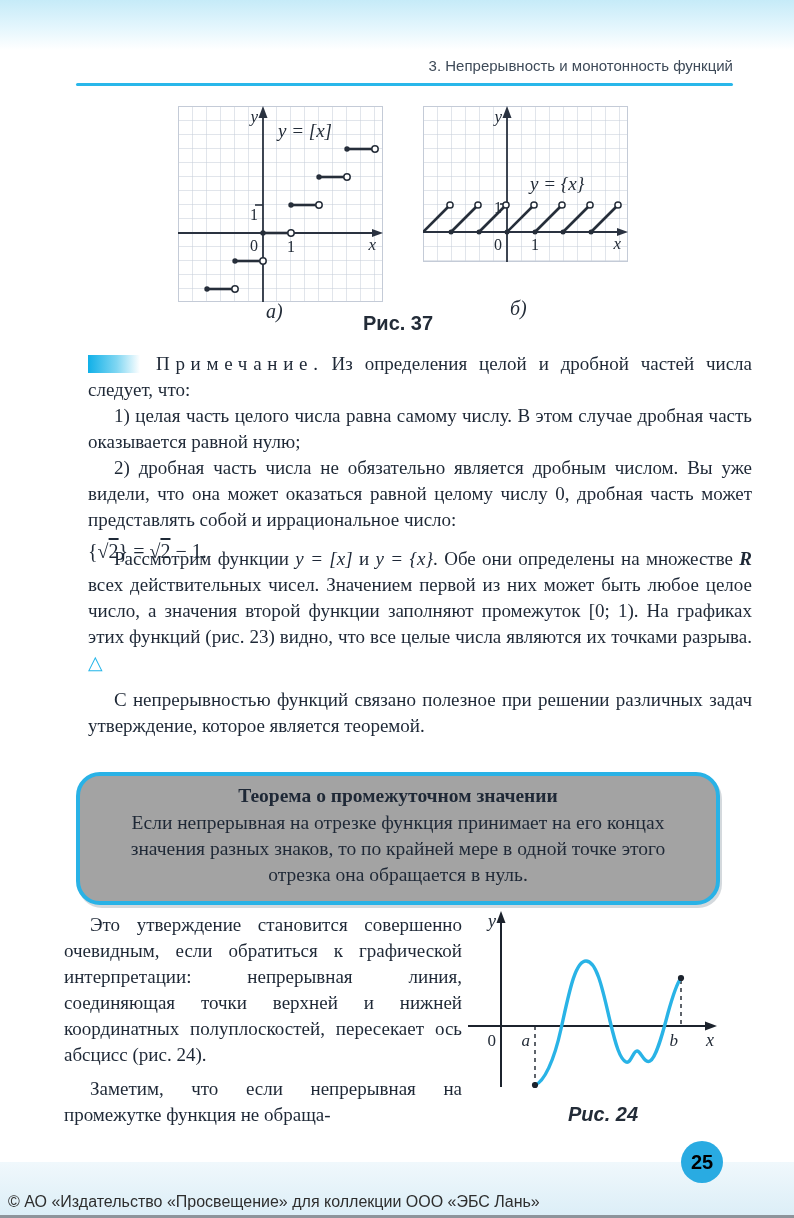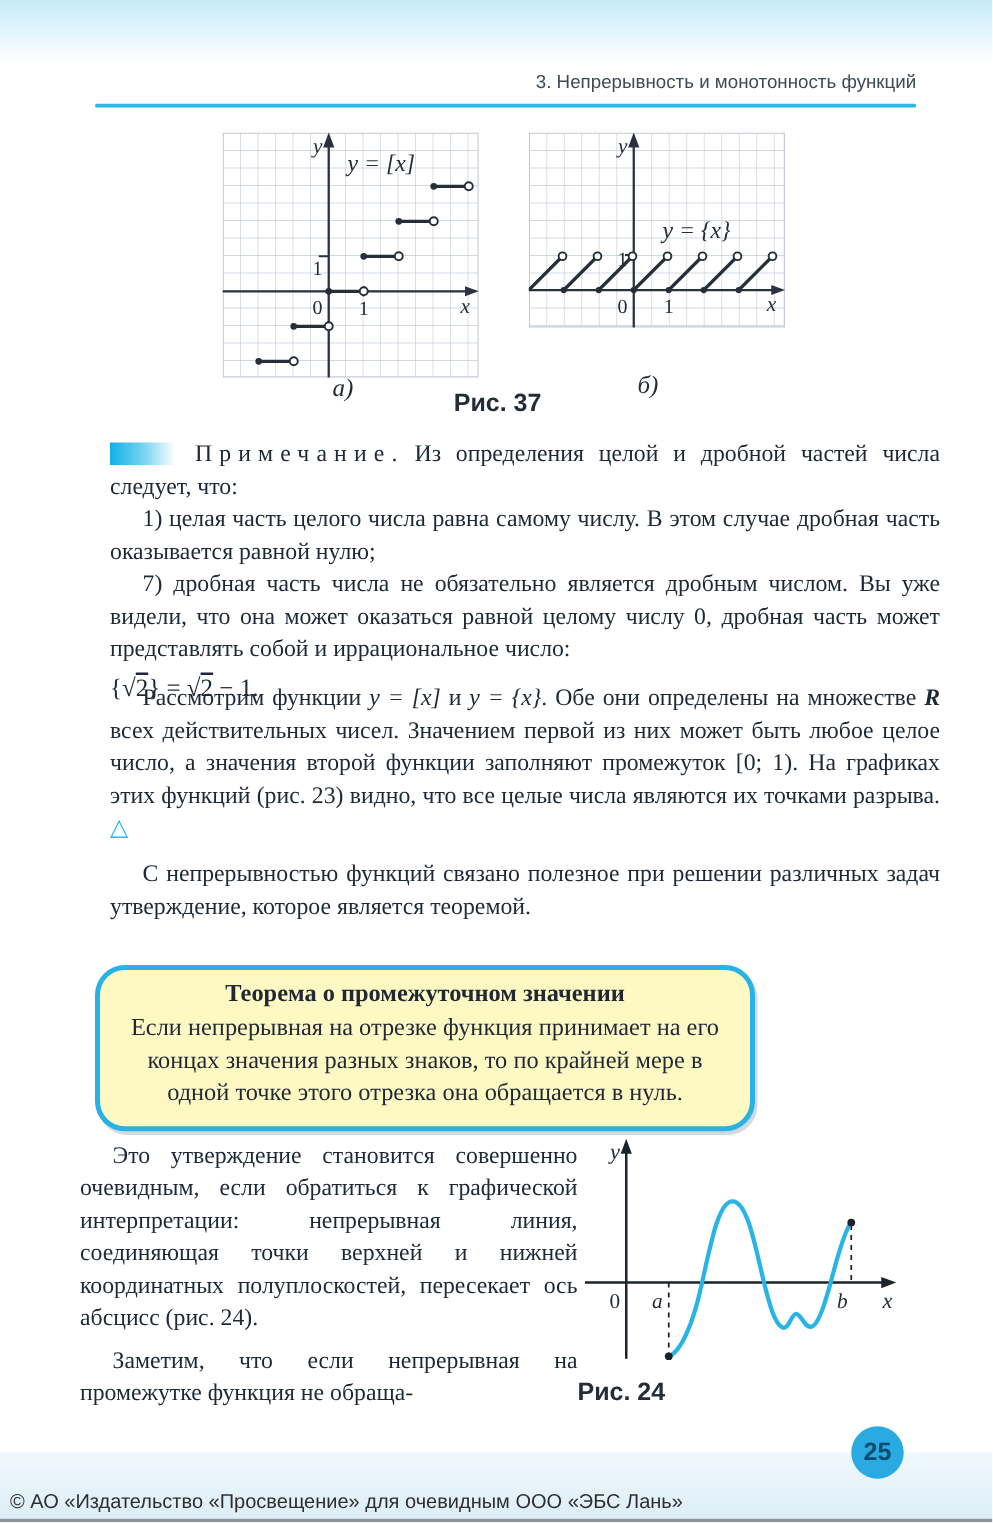--- a/index.html
+++ b/index.html
@@ -23,37 +23,37 @@
   .marker { display:inline-block; width:52px; height:18px; margin-right:16px;
     vertical-align:-3px;
     background:linear-gradient(90deg,#10b0e8 0%,#7fd6f2 55%,#ffffff 100%); }
   .lead { letter-spacing:0.30em; margin-right:8px; }
   .m  { font-style:italic; }
   .bi { font-style:italic; font-weight:bold; }
   .tri { color:#29b7ea; font-size:19px; }
   .formula { text-indent:0; margin-top:5px; font-size:20px; }
   .ol { text-decoration:overline; }
 
-  .theorem { position:absolute; left:76px; top:772px; width:528px; box-sizing:border-box;
-    border:4px solid #29b2e6; border-radius:24px; padding:9px 20px 13px; background:#fef9c3;
+  .theorem { position:absolute; left:76px; top:772px; width:644px; box-sizing:border-box;
+    border:4px solid #29b2e6; border-radius:24px; padding:9px 20px 13px; background:#a3a3a3;
     box-shadow:2px 3px 0 rgba(100,118,132,0.28); }
   .theorem-title { margin:0 0 3px; text-align:center; font-size:19.5px; font-weight:bold; }
   .theorem-body  { margin:0; text-align:center; font-size:19.5px; line-height:26px; }
 
   .col-text { position:absolute; left:64px; top:912px; width:398px;
     font-size:19px; line-height:26px; text-align:justify; }
   .col-text p { margin:0; text-indent:26px; }
   .col-text .p2 { margin-top:8px; }
 
   .sub-cap { position:absolute; font-size:20px; font-style:italic; color:#232c38; }
   .fig-cap { position:absolute; font-family:"Liberation Sans",sans-serif; font-weight:bold;
     font-size:20px; color:#232c38; }
 
   .badge { position:absolute; left:681px; top:1141px; width:42px; height:42px;
-    border-radius:50%; background:#29abe2; color:#0c4a6e;
+    border-radius:50%; background:#29abe2; color:#000000;
     font-family:"Liberation Sans",sans-serif; font-weight:bold; font-size:20px;
     display:flex; align-items:center; justify-content:center; }
   .footer { position:absolute; left:0; bottom:0; width:100%; height:56px;
     background:linear-gradient(180deg,#f0f8fc 0%,#dceef7 100%);
     border-bottom:3px solid #8d949b; box-sizing:border-box; }
   .copyright { position:absolute; left:8px; bottom:7px;
     font-family:"Liberation Sans",sans-serif; font-size:16px; color:#2e2e2e; }
 
   svg text { font-family:"Liberation Serif", serif; fill:#232c38; }
   .it { font-style:italic; }
@@ -159,21 +159,21 @@
     <text x="112" y="144" font-size="16" text-anchor="middle">1</text>
   </svg>
 
   <div class="sub-cap" style="left:266px; top:300px;">а)</div>
   <div class="sub-cap" style="left:510px; top:297px;">б)</div>
   <div class="fig-cap" style="left:363px; top:312px;">Рис. 37</div>
 
   <div class="body-block" style="top:351px;">
     <p class="p-noindent"><span class="marker"></span><span class="lead">Примечание.</span><span>Из определения целой и дробной частей числа следует, что:</span></p>
     <p>1) целая часть целого числа равна самому числу. В этом случае дробная часть оказывается равной нулю;</p>
-    <p>7) дробная часть числа не обязательно является дробным числом. Вы уже видели, что она может оказаться равной целому числу 0, дробная часть может представлять собой и иррациональное число:</p>
+    <p>2) дробная часть числа не обязательно является дробным числом. Вы уже видели, что она может оказаться равной целому числу 0, дробная часть может представлять собой и иррациональное число:</p>
     <div class="formula"><span>{</span><span>√</span><span class="ol">2</span><span>} = </span><span>√</span><span class="ol">2</span><span> − 1.</span></div>
   </div>
 
   <div class="body-block" style="top:546px;">
     <p><span>Рассмотрим функции </span><span class="m">y = [x]</span><span> и </span><span class="m">y = {x}</span><span>. Обе они определены на множестве </span><span class="bi">R</span><span> всех действительных чисел. Значением первой из них может быть любое целое число, а значения второй функции заполняют промежуток [0; 1). На графиках этих функций (рис. 23) видно, что все целые числа являются их точками разрыва. </span><span class="tri">△</span></p>
   </div>
 
   <div class="body-block" style="top:687px;">
     <p>С непрерывностью функций связано полезное при решении различных задач утверждение, которое является теоремой.</p>
   </div>
@@ -205,19 +205,19 @@
              C 196 157, 202 135, 208 112
              C 213 94, 217 82, 221 77" fill="none" stroke="#29b3e6" stroke-width="3.4" stroke-linecap="round"></path>
     <circle cx="75" cy="184" r="3.1" fill="#1c232d"></circle>
     <circle cx="221" cy="77" r="3.1" fill="#1c232d"></circle>
     <text x="36" y="26" class="it" font-size="18" text-anchor="end">y</text>
     <text x="250" y="145" class="it" font-size="18" text-anchor="middle">x</text>
     <text x="36" y="145" font-size="17" text-anchor="end">0</text>
     <text x="70" y="145" class="it" font-size="17" text-anchor="end">a</text>
     <text x="218" y="145" class="it" font-size="17" text-anchor="end">b</text>
   </svg>
-  <div class="fig-cap" style="left:462px; top:1103px; width:282px; ">Рис. 24</div>
+  <div class="fig-cap" style="left:462px; top:1103px; width:282px; text-align:center;font-style:italic;">Рис. 24</div>
 
   <div class="footer"></div>
   <div class="badge">25</div>
-  <div class="copyright">© АО «Издательство «Просвещение» для очевидным ООО «ЭБС Лань»</div>
+  <div class="copyright">© АО «Издательство «Просвещение» для коллекции ООО «ЭБС Лань»</div>
 
 </div>
 
 </body></html>

